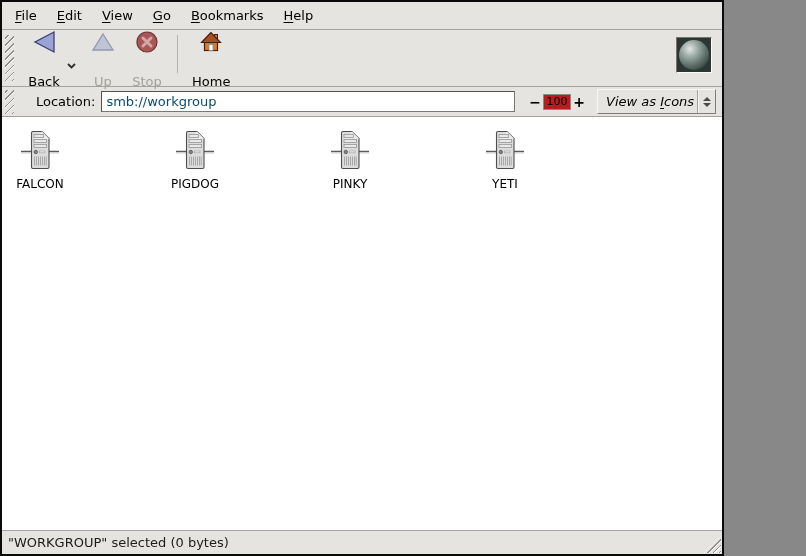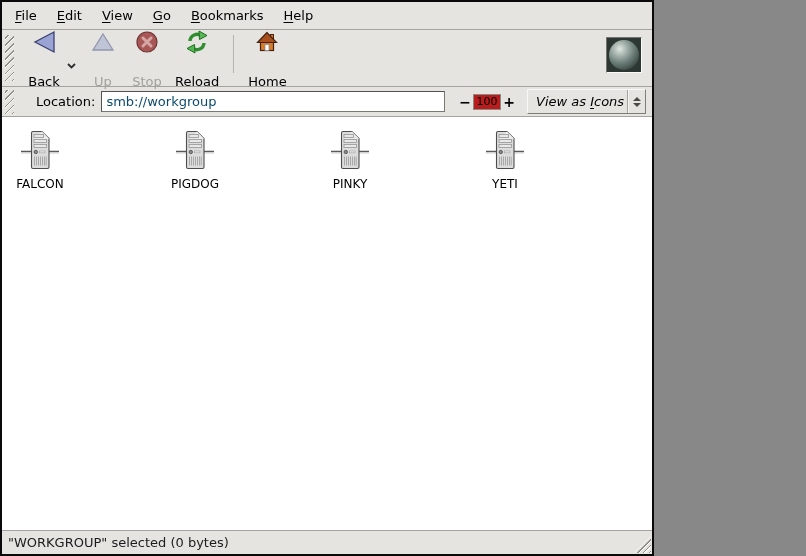--- a/index.html
+++ b/index.html
@@ -1,20 +1,20 @@
 <!DOCTYPE html>
 <html><head>
 <meta charset="utf-8">
 <style>
   * { box-sizing: border-box; margin: 0; padding: 0; }
   html,body { background:#888; }
   body { font-family: "DejaVu Sans", "Liberation Sans", sans-serif; }
 
   .window {
-    width: 654px; height: 556px;
+    width: 724px; height: 556px;
     border: 2px solid #0a0a0a;
     background: #e5e4e1;
     display: flex; flex-direction: column;
     overflow: hidden;
   }
 
   
   .menubar {
     height: 28px; flex: 0 0 28px;
     display: flex; align-items: center;
@@ -193,31 +193,20 @@
     <button class="tool-btn disabled">
       <span class="tool-icon-slot">
         <svg width="24" height="24" viewBox="0 0 24 24">
           <circle cx="12" cy="12" r="10" fill="#a85656" stroke="#6e3434" stroke-width="1.2"></circle>
           <path d="M8 8 L16 16 M16 8 L8 16" stroke="#d4a6a6" stroke-width="3" stroke-linecap="round"></path>
         </svg>
       </span>
       <span class="tool-label">Stop</span>
     </button>
 
-    <button class="tool-btn">
-      <span class="tool-icon-slot">
-        <svg width="26" height="24" viewBox="0 0 26 24">
-          <path d="M6 11 A7 7 0 0 1 17.5 6" fill="none" stroke="#2f8f2f" stroke-width="3.4"></path>
-          <polygon points="15,1 23,5.5 15.5,9.5" fill="#55b855" stroke="#1e701e" stroke-width="1"></polygon>
-          <path d="M20 13 A7 7 0 0 1 8.5 18" fill="none" stroke="#2f8f2f" stroke-width="3.4"></path>
-          <polygon points="11,23 3,18.5 10.5,14.5" fill="#55b855" stroke="#1e701e" stroke-width="1"></polygon>
-        </svg>
-      </span>
-      <span class="tool-label">Reload</span>
-    </button>
 
     <div class="tb-sep"></div>
 
     <button class="tool-btn">
       <span class="tool-icon-slot">
         <svg width="24" height="24" viewBox="0 0 24 24">
           <rect x="15.5" y="4.5" width="3" height="5" fill="#d97c28" stroke="#46220e" stroke-width="1"></rect>
           <rect x="5.5" y="12" width="13" height="8.5" fill="#d97c28" stroke="#46220e" stroke-width="1.2"></rect>
           <polygon points="12,2.5 2.5,12.5 21.5,12.5" fill="#a8511f" stroke="#46220e" stroke-width="1.2"></polygon>
           <rect x="10" y="14.5" width="4" height="6" fill="#ffffff" stroke="#8a8a8a" stroke-width="0.8"></rect>

